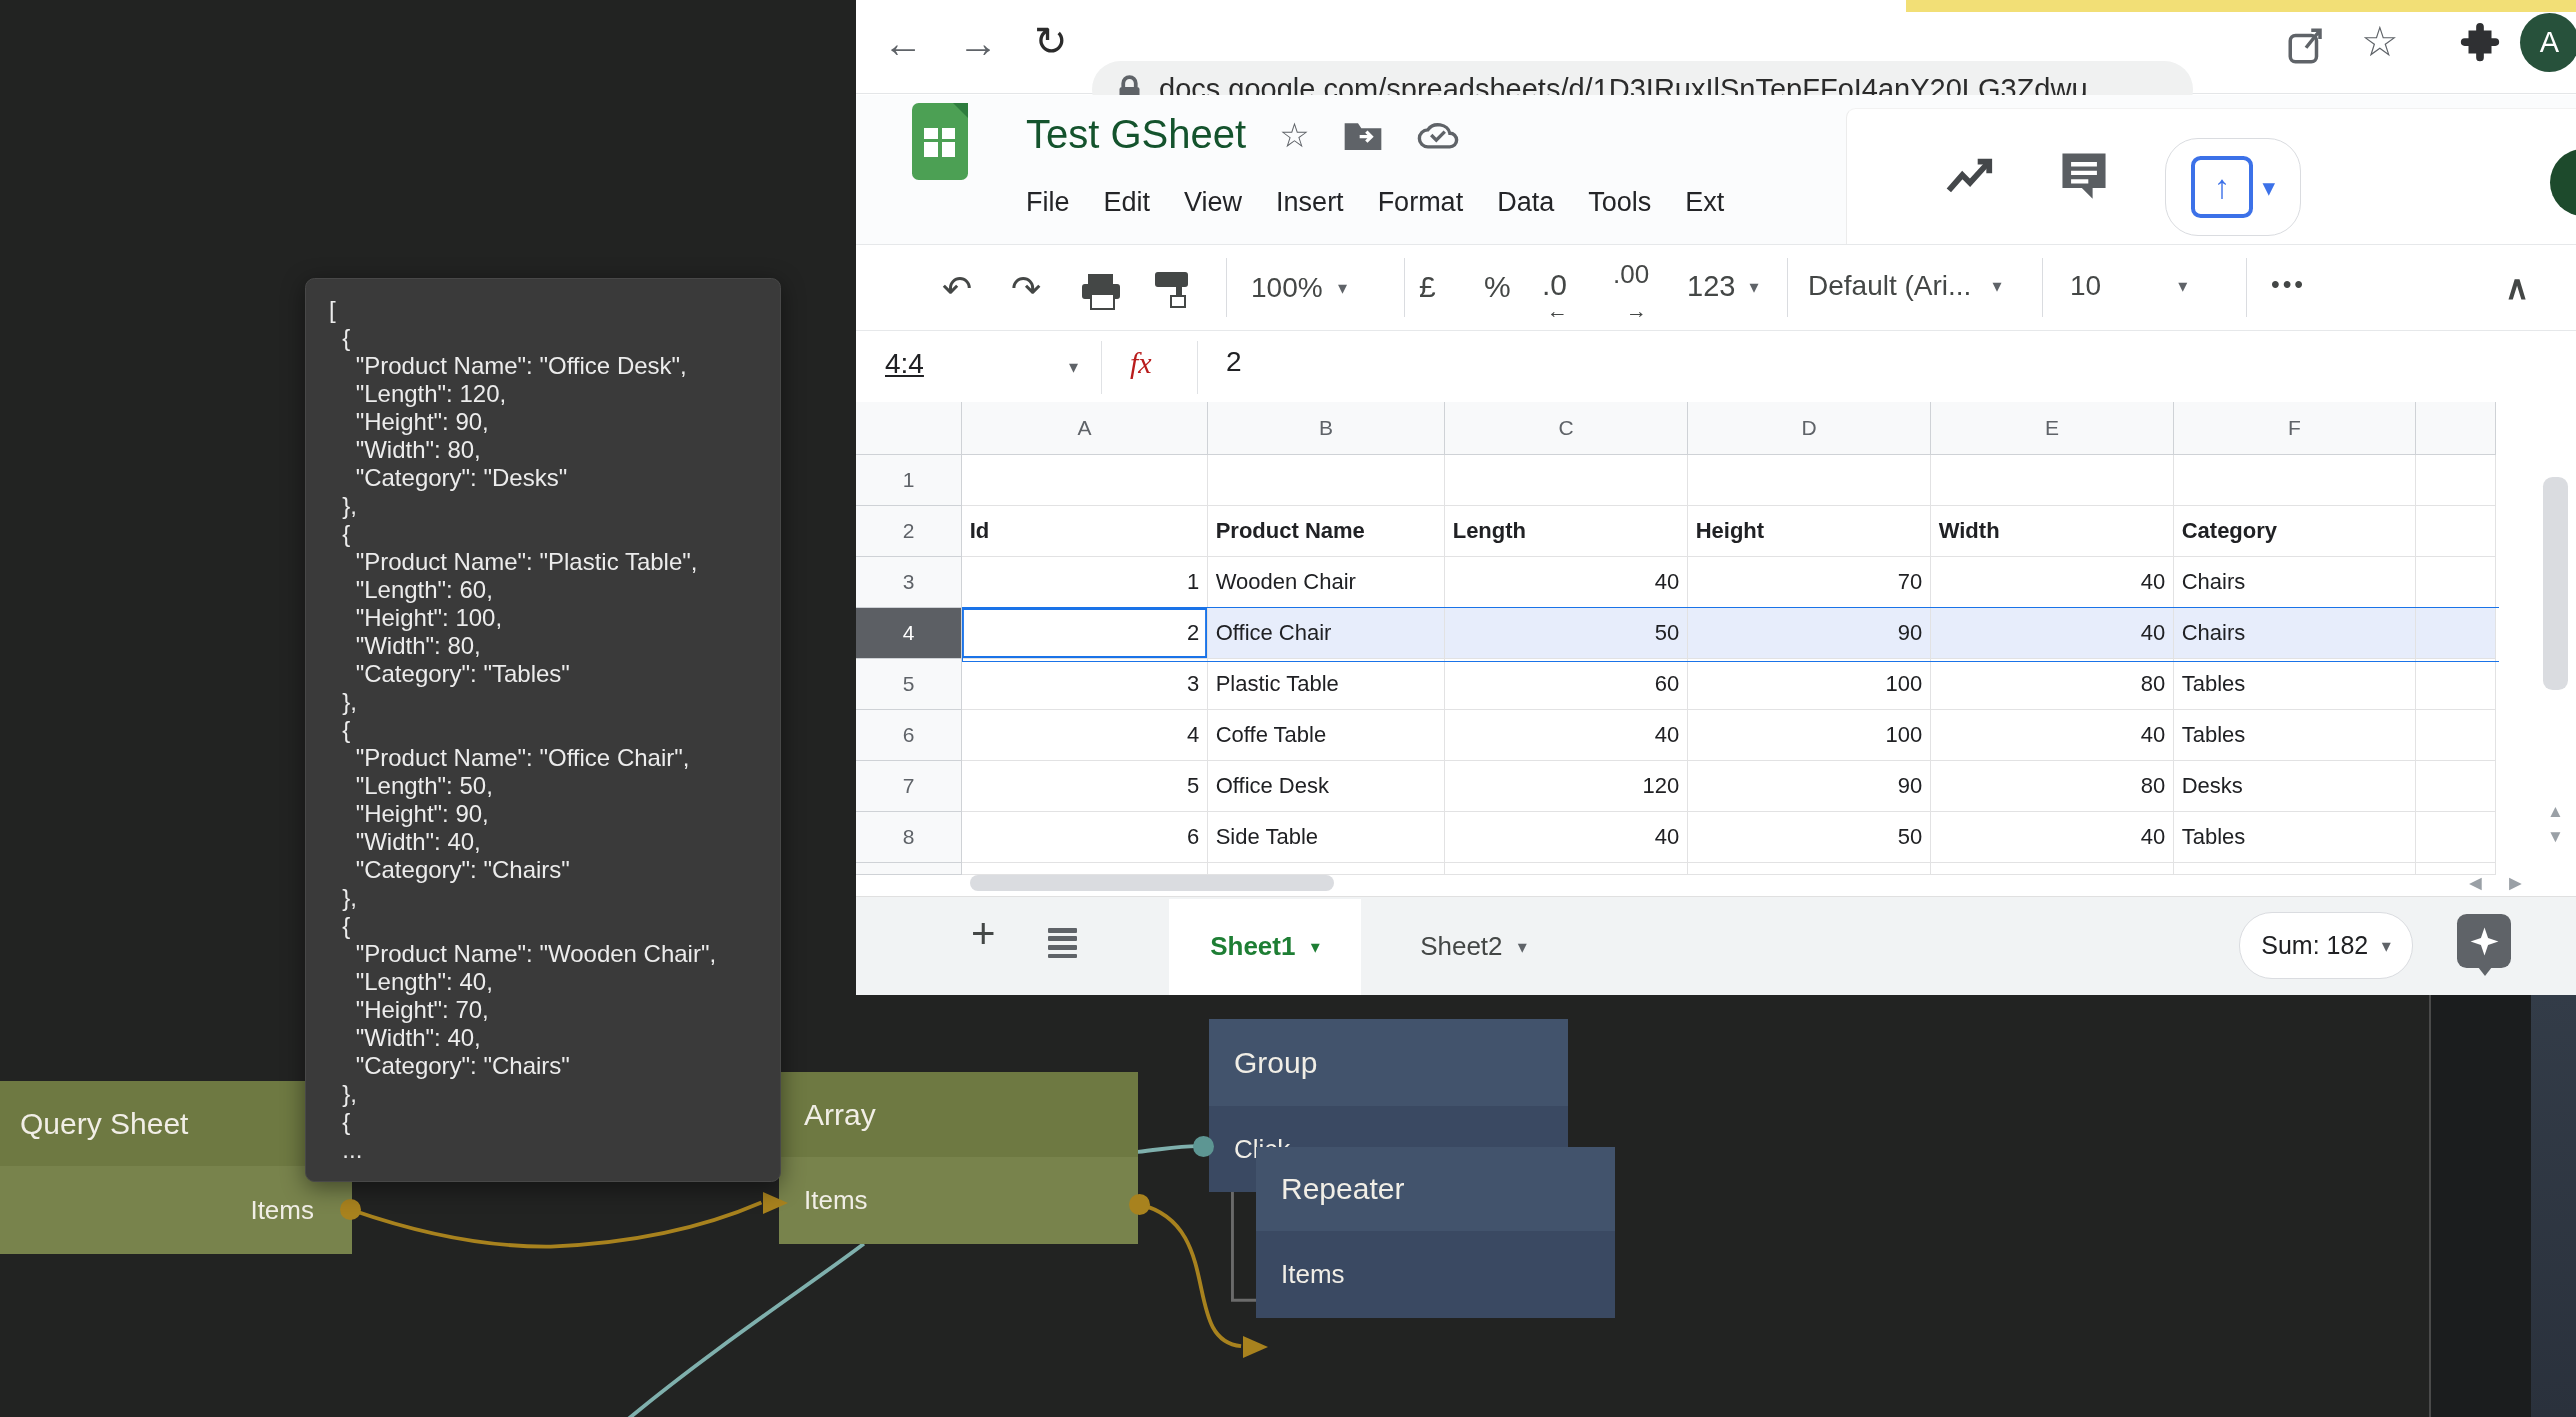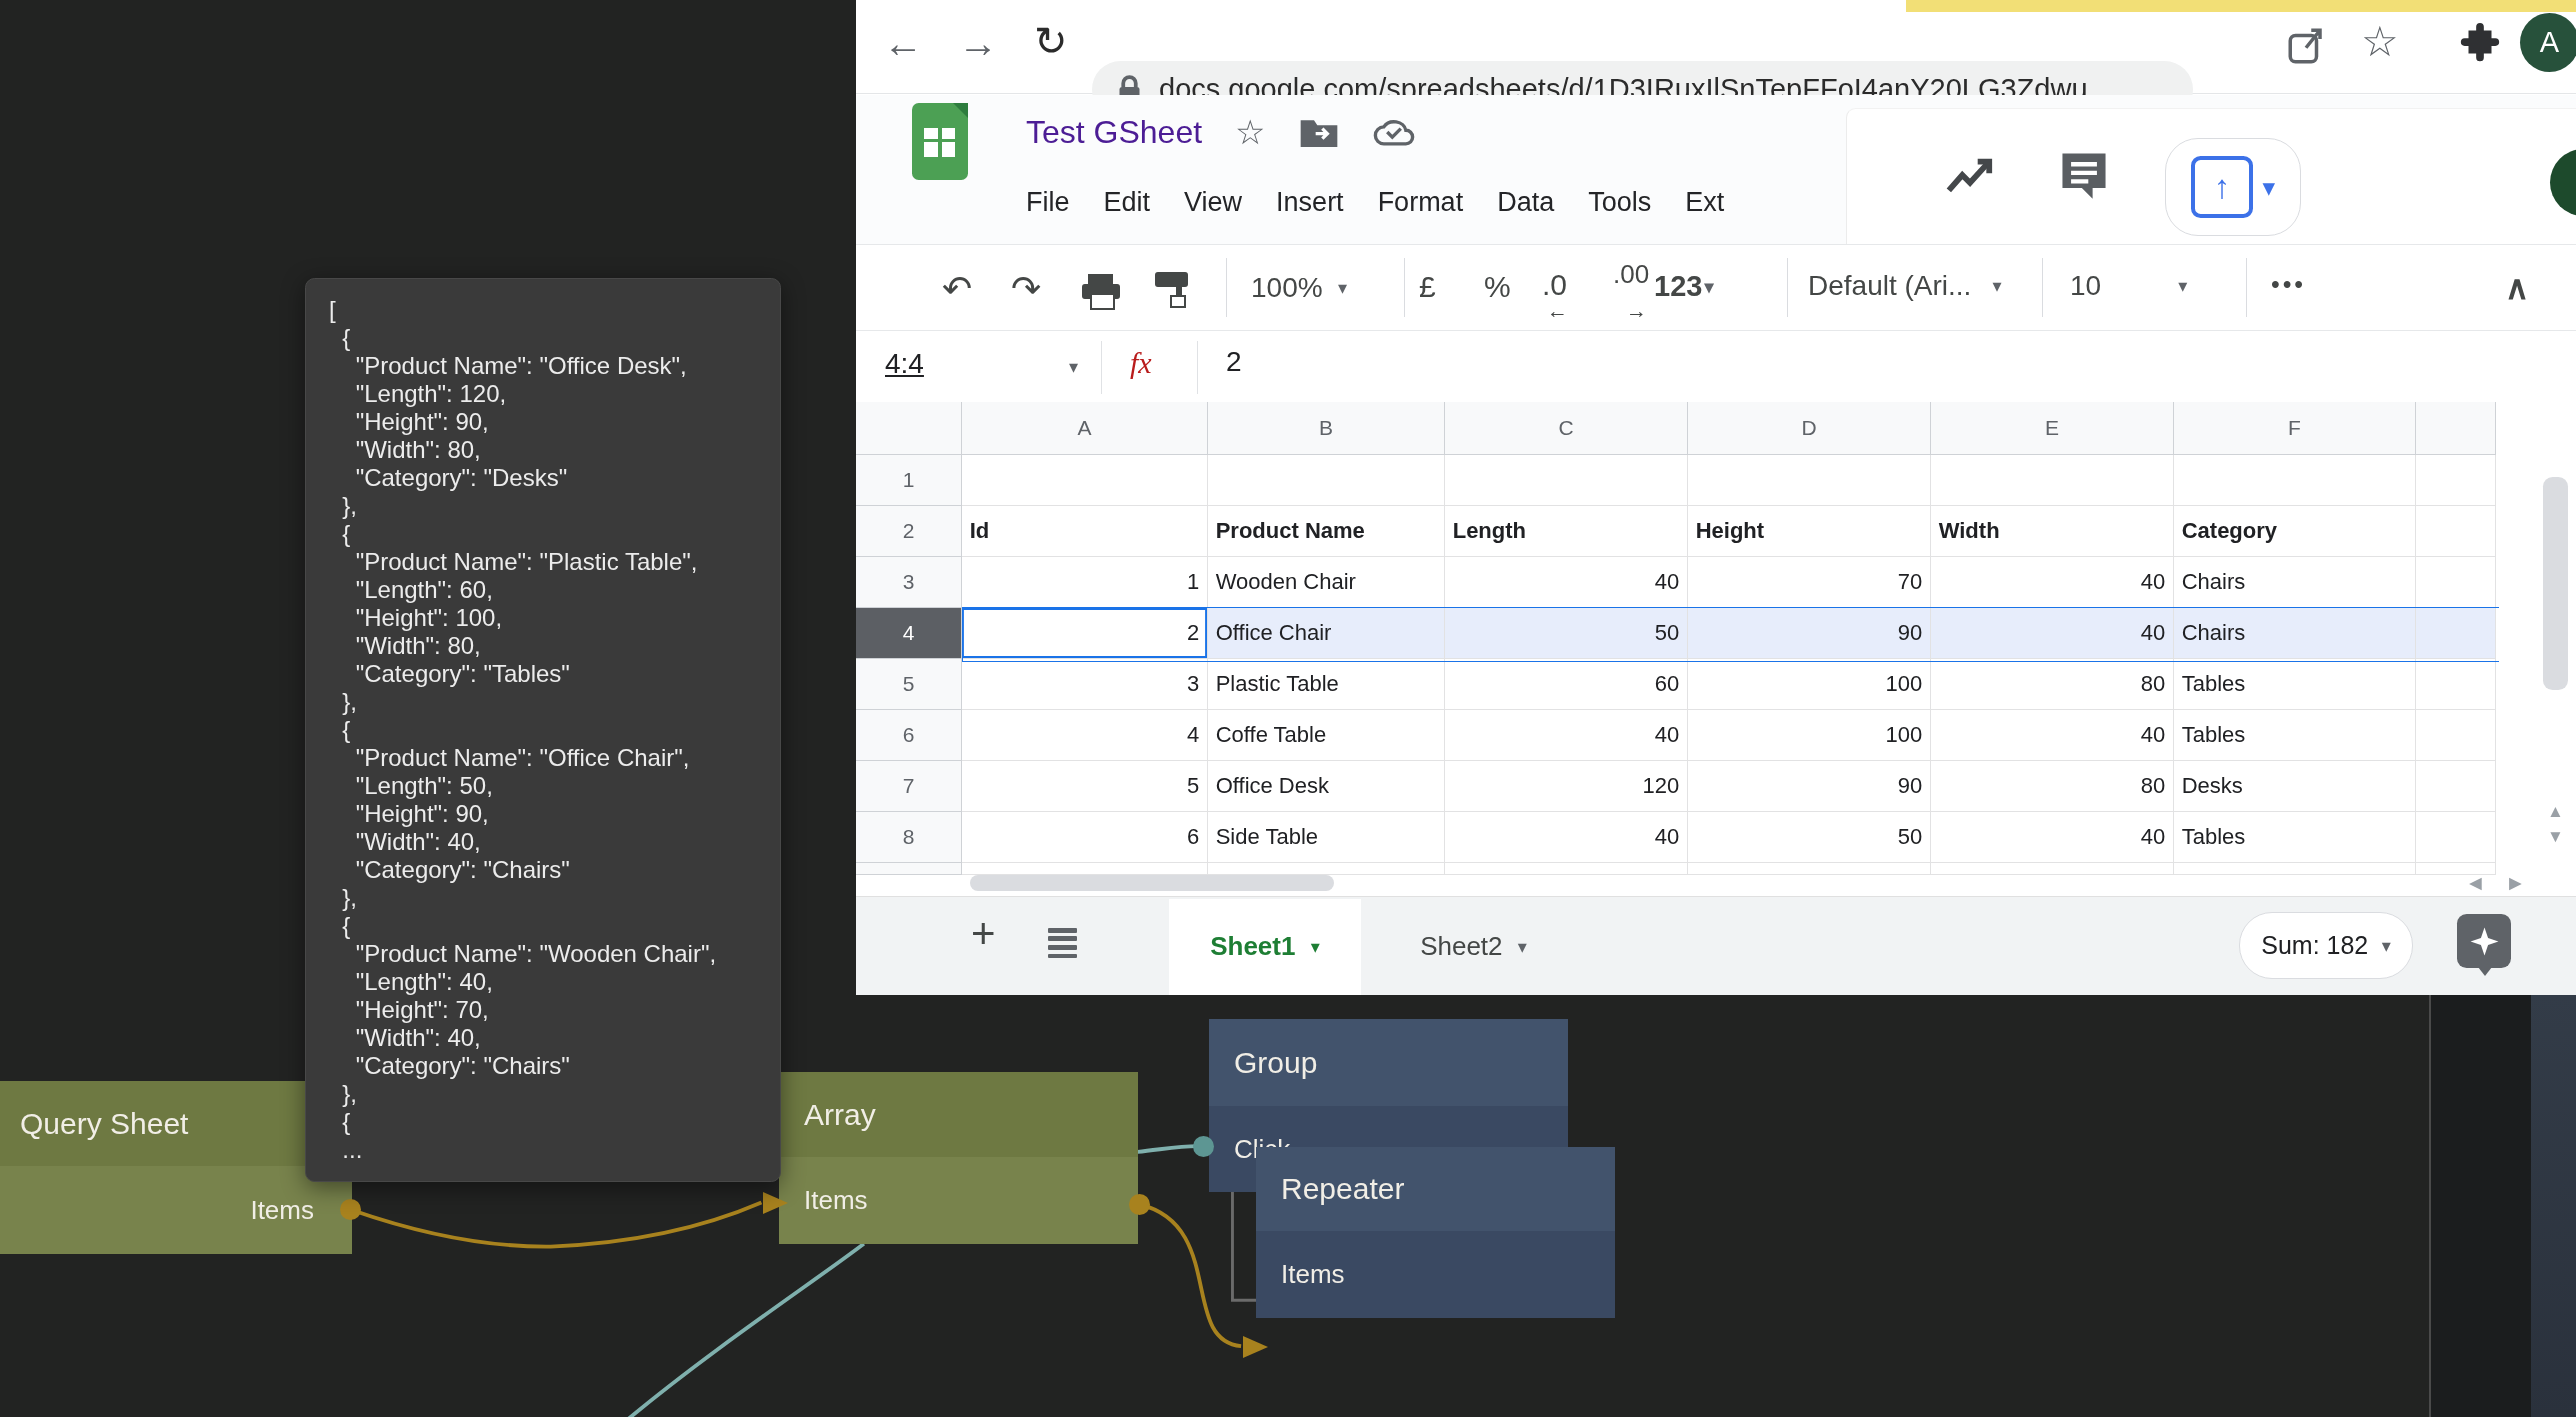--- a/index.html
+++ b/index.html
@@ -27,21 +27,21 @@
   #urlpill{position:absolute;left:236px;top:17px;width:1101px;height:57px;background:#f0f1f1;border-radius:29px;
            display:flex;align-items:center;padding-left:25px;box-sizing:border-box;margin-top:44px;}
   #urltext{font-size:29px;color:#2b2b2b;white-space:nowrap;overflow:hidden;}
   #ystrip{position:absolute;left:1050px;top:0;width:670px;height:12.4px;background:#f2df76;}
   
   #shead{position:absolute;left:0;top:95px;width:1720px;height:149px;background:#fbfcfd;}
   #overlaypanel{position:absolute;left:990px;top:13.4px;width:730px;height:136px;background:#fff;
                 border-left:1px solid #ececec;border-top:1px solid #f2f2f2;border-radius:9.6px 0 0 0;}
   .menuitem{font-size:27px;color:#232427;margin-right:34px;}
   #menurow{position:absolute;left:170px;top:92px;width:824px;overflow:hidden;white-space:nowrap;display:flex;}
-  #sheettitle{font-size:32px;color:#4c1d95;}
+  #sheettitle{font-size:40px;color:#14532d;}
   
   #toolbar{position:absolute;left:0;top:244px;width:1720px;height:86px;background:#fff;border-top:1px solid #e6e8ea;}
   .tbi{color:#444746;font-size:29px;display:flex;align-items:center;justify-content:center;}
   .tsep{position:absolute;top:13.4px;width:1px;height:59px;background:#dadce0;}
   
   #fbar{position:absolute;left:0;top:330px;width:1720px;height:72px;background:#fff;border-top:1px solid #e6e8ea;}
   .fsep{position:absolute;top:9.6px;width:1px;height:53px;background:#e0e2e5;}
   
   #grid{position:absolute;left:0;top:402px;}
   .grow{display:flex;height:51px;}
@@ -246,21 +246,21 @@
         <span>100%</span>
           <span class="caret">▾</span>
       </div>
       <div class="tsep" style="left:548px;"></div>
       <div class="abs tbi" style="left:563px;top:25px;font-size:30px;">£</div>
       <div class="abs tbi" style="left:628px;top:25px;font-size:30px;">%</div>
       <div class="abs tbi" style="left:686px;top:23px;font-size:30px;">.0</div>
       <div class="abs" style="left:691px;top:54px;color:#444746;font-size:21px;">←</div>
       <div class="abs tbi" style="left:757px;top:14px;font-size:26px;">.00</div>
       <div class="abs" style="left:770px;top:54px;color:#444746;font-size:21px;">→</div>
-      <div class="abs tbi" style="left:798px;top:25px;font-size:29px;gap:2px;font-weight:bold;">
+      <div class="abs tbi" style="left:831px;top:25px;font-size:29px;gap:14px;">
         <span>123</span>
           <span class="caret">▾</span>
       </div>
       <div class="tsep" style="left:931px;"></div>
       <div class="abs tbi" style="left:952px;top:25px;font-size:28px;gap:21px;">
         <span>Default (Ari...</span>
           <span class="caret">▾</span>
       </div>
       <div class="tsep" style="left:1186px;"></div>
       <div class="abs tbi" style="left:1214px;top:25px;font-size:28px;gap:77px;">

